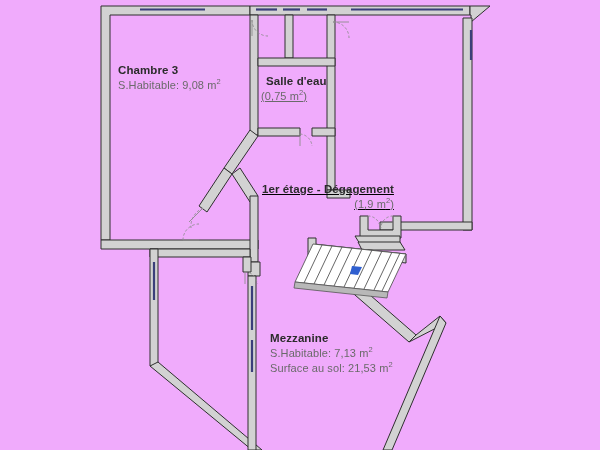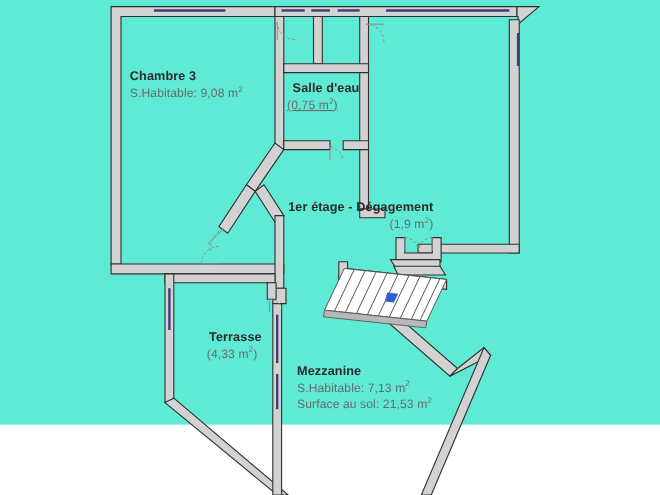--- a/index.html
+++ b/index.html
@@ -9,22 +9,22 @@
   }
   body {
     width: 600px;
     height: 450px;
     overflow: hidden;
     font-family: "Liberation Sans", sans-serif;
   }
   #floorplan-page {
     position: relative;
     width: 600px;
-    height: 386px;
-    background: #5eead4;
+    height: 450px;
+    background: #f0abfc;
   }
   #plan-svg {
     position: absolute;
     left: 0;
     top: 0;
     width: 600px;
     height: 450px;
   }
   .room-label {
     position: absolute;
@@ -208,29 +208,25 @@
     <div class="room-name">Chambre 3</div>
     <div class="room-metric"><span>S.Habitable: 9,08 m</span><sup>2</sup></div>
   </div>
 
   <div class="room-label" style="left:266px; top:74px;">
     <div class="room-name">Salle d'eau</div>
     <div class="room-metric" style="margin-left:-5px;text-decoration:underline;"><span>(0,75 m</span><sup>2</sup><span>)</span></div>
   </div>
 
 
-  <div class="room-label" style="left:262px; top:182px;">
+  <div class="room-label" style="left:262px; top:182px;text-decoration:underline;">
     <div class="room-name">1er étage - Dégagement</div>
     <div class="room-metric" style="margin-left:-2px;text-align:right;"><span>(1,9 m</span><sup>2</sup><span>)</span></div>
   </div>
 
-  <div class="room-label" style="left:190px; top:300px;">
-    <div class="room-name">Terrasse</div>
-    <div class="room-metric" style="margin-left:-2px;"><span>(4,33 m</span><sup>2</sup><span>)</span></div>
-  </div>
 
   <div class="room-label" style="left:270px; top:331px;">
     <div class="room-name">Mezzanine</div>
     <div class="room-metric"><span>S.Habitable: 7,13 m</span><sup>2</sup></div>
     <div class="room-metric"><span>Surface au sol: 21,53 m</span><sup>2</sup></div>
   </div>
 
 </div>
 
 </body></html>

